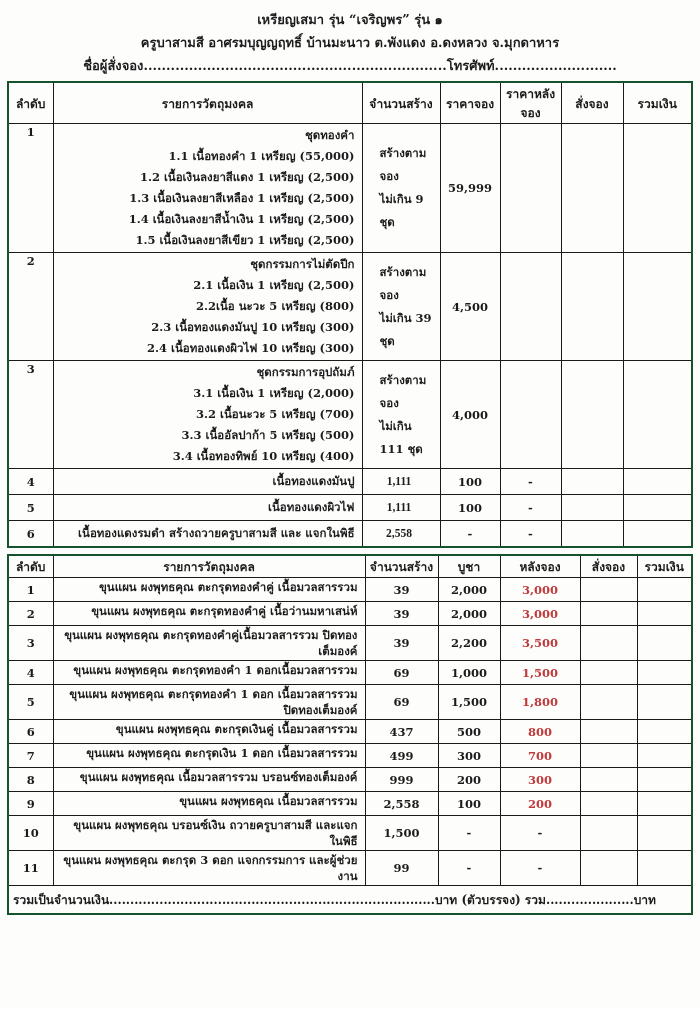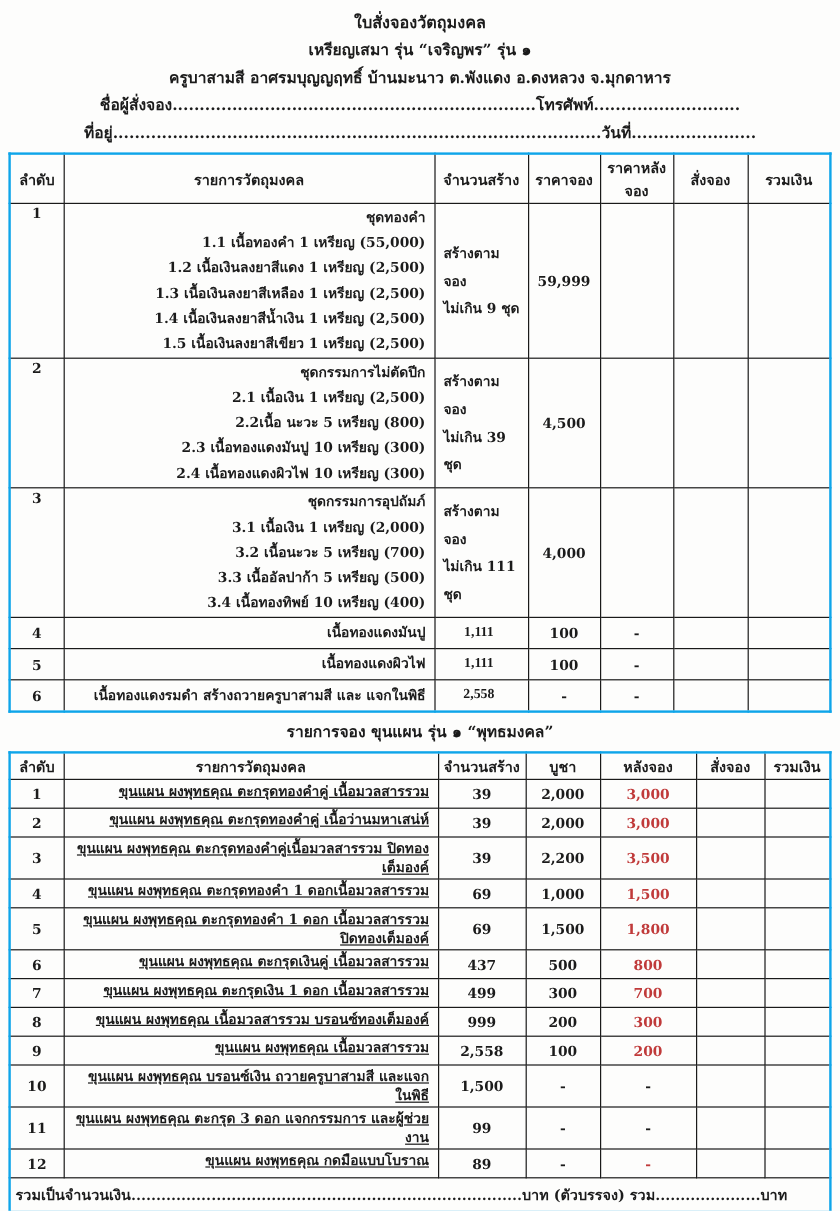--- a/index.html
+++ b/index.html
@@ -11,47 +11,45 @@
     font-weight:700;
     position:relative;
     overflow:hidden;
   }
   .hdr{ text-align:center; padding-top:8px; }
   .hdr div{ line-height:23px; font-size:13px; }
   .hdr .t1{ font-size:13.5px; }
 
   table{ border-collapse:collapse; table-layout:fixed; margin:4px auto 0 auto; width:684px; }
   td,th{ border:1px solid #1a1a1a; font-size:11.5px; overflow:hidden; }
-  table{ border:2px solid #0ea5e9; }
+  table{ border:2px solid #14532d; }
   th{ height:26px; font-weight:700; font-size:12px; padding:1px 2px; }
   .t2 th{ height:19px; }
   td{ padding:1px 4px; vertical-align:middle; }
   .num{ text-align:center; }
   .item{ text-align:right; white-space:pre-line; line-height:21px; vertical-align:top; padding:1px 7px; }
   .item.single{ vertical-align:middle; line-height:19px; }
-  .made{ text-align:left; white-space:pre-line; line-height:23px; padding-left:7px; }
+  .made{ text-align:left; white-space:pre-line; line-height:23px; padding-left:17px; }
   .made.c{ text-align:center; padding-left:0;font-family:Liberation Serif, serif; }
   .row-s td{ height:21px; }
   .t2 td{ height:21px; }
-  .t2 .item{ line-height:16px;text-decoration:underline; }
+  .t2 .item{ line-height:16px; }
   .red{ color:#c03a3a;text-align:center; }
   .totalrow td{ text-align:left; padding:3px 4px; font-size:12px; }
 
   .mid{ text-align:center; margin-top:6px; }
   .mid div{ line-height:22px; font-size:13px; }
 </style>
 </head>
 <body>
 
 <div class="hdr">
-  <div class="t1">ใบสั่งจองวัตถุมงคล</div>
   <div>เหรียญเสมา รุ่น “เจริญพร” รุ่น ๑</div>
   <div>ครูบาสามสี อาศรมบุญญฤทธิ์ บ้านมะนาว ต.พังแดง อ.ดงหลวง จ.มุกดาหาร</div>
   <div>ชื่อผู้สั่งจอง...................................................................โทรศัพท์...........................</div>
-  <div>ที่อยู่..........................................................................................วันที่.......................</div>
 </div>
 
 <table class="t1">
   <colgroup>
     <col style="width:45px">
       <col style="width:309px">
       <col style="width:78px">
     <col style="width:60px">
       <col style="width:61px">
       <col style="width:62px">
@@ -134,21 +132,20 @@
     <td class="made c">2,558</td>
     <td class="num">-</td>
     <td class="num">-</td>
     <td></td>
     <td></td>
   </tr>
 </tbody>
   </table>
 
 <div class="mid">
-  <div>รายการจอง ขุนแผน รุ่น ๑ “พุทธมงคล”</div>
 </div>
 
 <table class="t2">
   <colgroup>
     <col style="width:45px">
       <col style="width:312px">
       <col style="width:73px">
     <col style="width:62px">
       <col style="width:80px">
       <col style="width:57px">
@@ -256,26 +253,17 @@
   </tr>
   <tr>
     <td class="num">11</td>
     <td class="item">ขุนแผน ผงพุทธคุณ ตะกรุด 3 ดอก แจกกรรมการ และผู้ช่วยงาน</td>
     <td class="num">99</td>
     <td class="num">-</td>
     <td class="num">-</td>
     <td></td>
     <td></td>
   </tr>
-  <tr>
-    <td class="num">12</td>
-    <td class="item">ขุนแผน ผงพุทธคุณ กดมือแบบโบราณ</td>
-    <td class="num">89</td>
-    <td class="num">-</td>
-    <td class="num red">-</td>
-    <td></td>
-    <td></td>
-  </tr>
   <tr class="totalrow">
     <td colspan="7">รวมเป็นจำนวนเงิน..............................................................................บาท (ตัวบรรจง)   รวม.....................บาท</td>
   </tr>
 </tbody>
   </table>
 
 </body></html>

